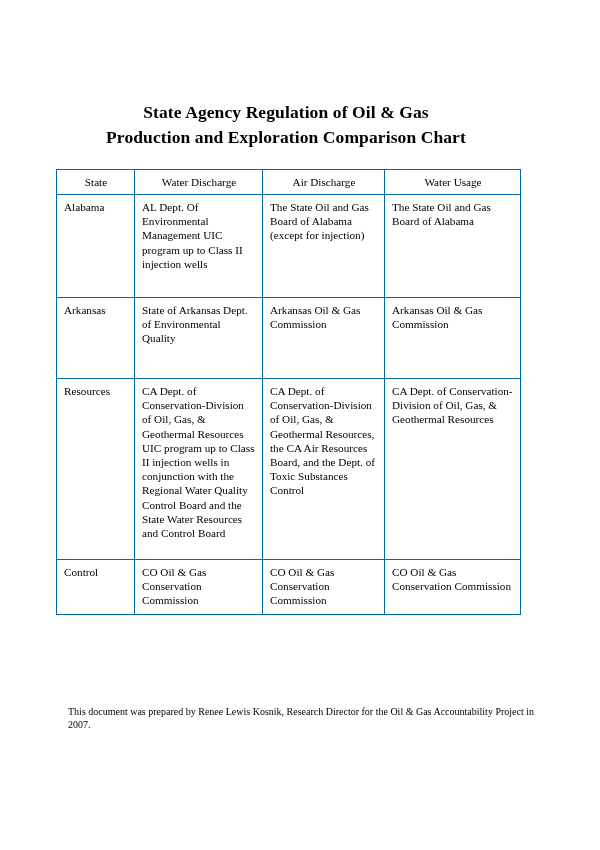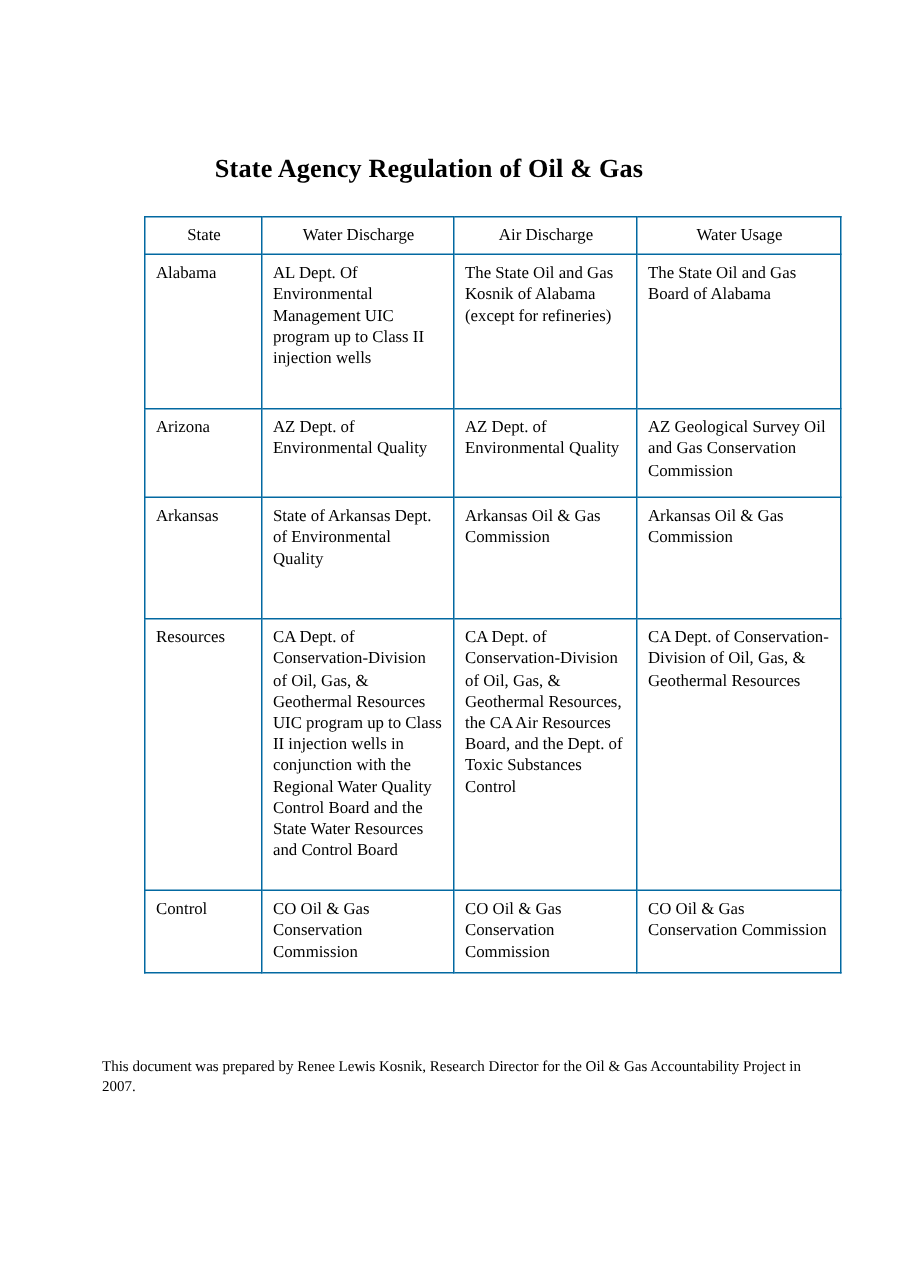--- a/index.html
+++ b/index.html
@@ -12,21 +12,21 @@
     background: #ffffff;
     font-family: "Liberation Serif", serif;
     color: #000000;
     overflow: hidden;
   }
   .page {
     position: relative;
     width: 572px;
     height: 850px;
     box-sizing: border-box;
-    padding: 0 96px;
+    padding: 0 56px;
   }
   .doc-title {
     text-align: center;
     font-family: "Liberation Serif", serif;
     font-weight: bold;
     font-size: 17.5px;
     line-height: 1.42;
     margin: 0;
     padding-top: 100px;
     letter-spacing: 0.1px;
@@ -77,20 +77,21 @@
     line-height: 1.3;
   }
 </style>
 </head>
 <body>
 
 <div class="page">
 
   <h1 class="doc-title">
     <span>State Agency Regulation of Oil &amp; Gas</span>
+    <span class="line2">Production and Exploration Comparison Chart</span>
   </h1>
 
   <table class="comparison">
     <colgroup>
       <col class="c-state">
       <col class="c-water-d">
       <col class="c-air-d">
       <col class="c-water-u">
     </colgroup>
     <thead>
@@ -98,28 +99,22 @@
         <th>State</th>
         <th>Water Discharge</th>
         <th>Air Discharge</th>
         <th>Water Usage</th>
       </tr>
     </thead>
     <tbody>
       <tr class="r-alabama">
         <td class="state-cell">Alabama</td>
         <td>AL Dept. Of Environmental Management UIC program up to Class II injection wells</td>
-        <td>The State Oil and Gas Kosnik of Alabama (except for refineries)</td>
+        <td>The State Oil and Gas Board of Alabama (except for injection)</td>
         <td>The State Oil and Gas Board of Alabama</td>
-      </tr>
-      <tr class="r-arizona">
-        <td class="state-cell">Arizona</td>
-        <td>AZ Dept. of Environmental Quality</td>
-        <td>AZ Dept. of Environmental Quality</td>
-        <td>AZ Geological Survey Oil and Gas Conservation Commission</td>
       </tr>
       <tr class="r-arkansas">
         <td class="state-cell">Arkansas</td>
         <td>State of Arkansas Dept. of Environmental Quality</td>
         <td>Arkansas Oil &amp; Gas Commission</td>
         <td>Arkansas Oil &amp; Gas Commission</td>
       </tr>
       <tr class="r-california">
         <td class="state-cell">Resources</td>
         <td>CA Dept. of Conservation-Division of Oil, Gas, &amp; Geothermal Resources UIC program up to Class II injection wells in conjunction with the Regional Water Quality Control Board and the State Water Resources and Control Board</td>

